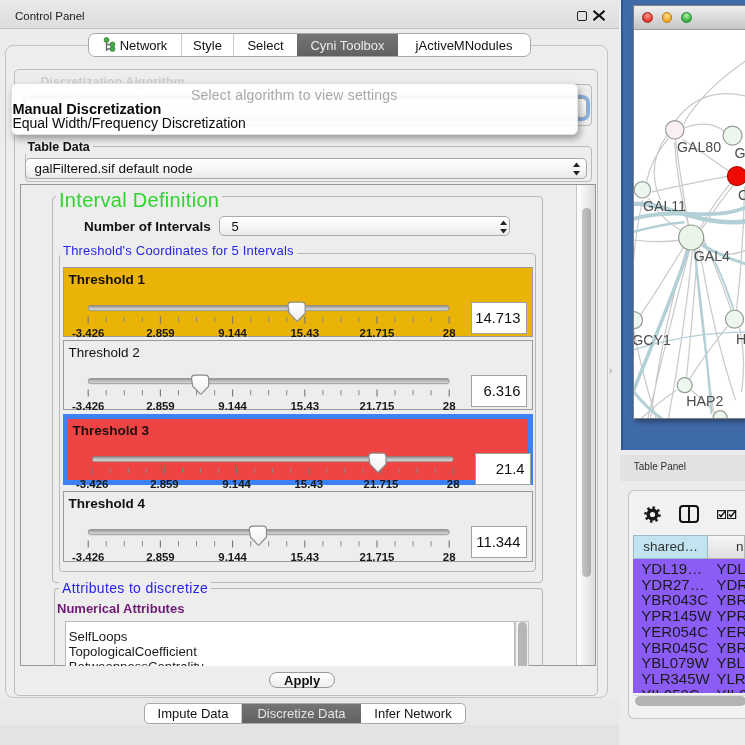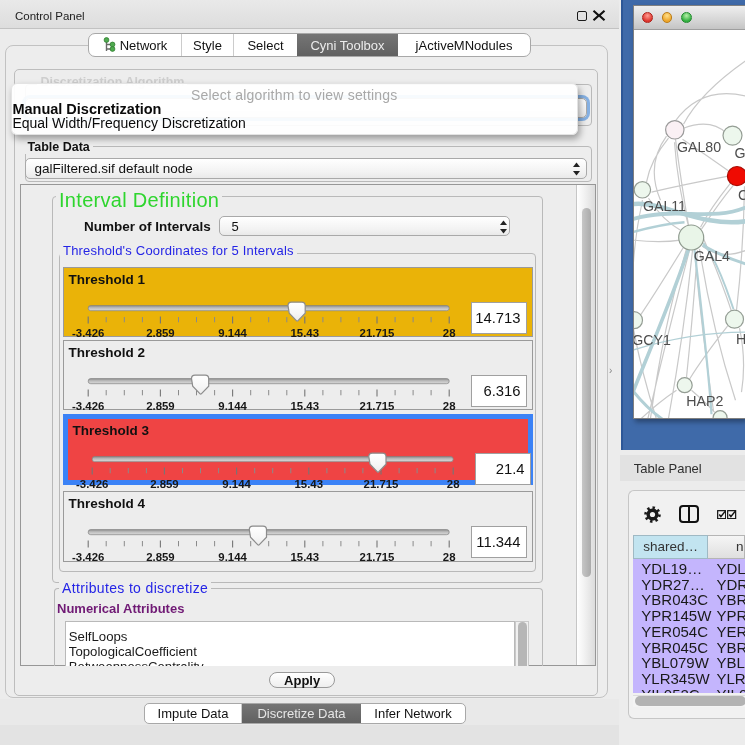--- a/index.html
+++ b/index.html
@@ -71,21 +71,21 @@
       <text x="96.4" y="68.9" text-anchor="middle" font-size="11.4" font-weight="bold" fill="#181818" font-family="Liberation Sans, sans-serif">2.859</text>
       <text x="168.6" y="68.9" text-anchor="middle" font-size="11.4" font-weight="bold" fill="#181818" font-family="Liberation Sans, sans-serif">9.144</text>
       <text x="240.8" y="68.9" text-anchor="middle" font-size="11.4" font-weight="bold" fill="#181818" font-family="Liberation Sans, sans-serif">15.43</text>
       <text x="313.0" y="68.9" text-anchor="middle" font-size="11.4" font-weight="bold" fill="#181818" font-family="Liberation Sans, sans-serif">21.715</text>
       <text x="385.2" y="68.9" text-anchor="middle" font-size="11.4" font-weight="bold" fill="#181818" font-family="Liberation Sans, sans-serif">28</text>
       <path d="M224.0,37.7 q0,-3.5 3.5,-3.5 h10.2 q3.5,0 3.5,3.5 v7.5 l-7.4,7.7 q-0.6,0.6 -1.2,0 l-7.4,-7.7 z" fill="url(#tg)" stroke="#8c8c8c" stroke-width="1.2"></path>
     </svg>
 <div class="abs" style="left:407.2px;top:34.1px;width:56px;height:32px;background:#fff;border:1px solid #a0a0a0;font-size:14.8px;color:#111;text-align:right;line-height:30px;padding-right:5.5px">14.713</div>
 </div>
 <div class="abs" style="left:62.8px;top:339.8px;width:470.7px;height:70.5px;border:1px solid #9a9a9a;background:#ededed">
-<div class="abs" style="left:4.7px;top:3.8px;font-size:13.5px;font-weight:bold;color:#111">Threshold 2</div>
+<div class="abs" style="left:4.7px;top:3.8px;font-size:13.5px;font-weight:normal;color:#111">Threshold 2</div>
 <svg width="471" height="71" style="position:absolute;left:0;top:0" viewBox="0 0 471 71">
       <defs>
         <linearGradient id="tg" x1="0" y1="0" x2="0" y2="1">
           <stop offset="0" stop-color="#ffffff"></stop>
           <stop offset="0.6" stop-color="#f6f6f6"></stop>
           <stop offset="1" stop-color="#ebebeb"></stop>
         </linearGradient>
         <linearGradient id="trk" x1="0" y1="0" x2="0" y2="1">
           <stop offset="0" stop-color="#8f8f8f"></stop>
           <stop offset="0.45" stop-color="#bdbdbd"></stop>
@@ -208,39 +208,39 @@
 <text x="676.4" y="151.6" font-size="14.2" fill="#4d4d4d" font-family="Liberation Sans, sans-serif">GAL80</text>
 <text x="734" y="157.5" font-size="14.2" fill="#4d4d4d" font-family="Liberation Sans, sans-serif">GA</text>
 <text x="737.5" y="199.5" font-size="14.2" fill="#4d4d4d" font-family="Liberation Sans, sans-serif">C</text>
 <text x="642.4" y="210.4" font-size="14.2" fill="#4d4d4d" font-family="Liberation Sans, sans-serif">GAL11</text>
 <text x="693.2" y="260.8" font-size="14.2" fill="#4d4d4d" font-family="Liberation Sans, sans-serif">GAL4</text>
 <text x="631.8" y="344.5" font-size="14.2" fill="#4d4d4d" font-family="Liberation Sans, sans-serif">GCY1</text>
 <text x="735.6" y="343.5" font-size="14.2" fill="#4d4d4d" font-family="Liberation Sans, sans-serif">H</text>
 <text x="685.8" y="406" font-size="14.2" fill="#4d4d4d" font-family="Liberation Sans, sans-serif">HAP2</text>
 </svg>
 <div class="abs" style="left:620px;top:455px;width:125px;height:26px;background:#e2e2e2"></div>
-<div class="abs" style="left:633.8px;top:461px;font-size:13px;color:#2e2e2e">Table Panel</div>
+<div class="abs" style="left:633.8px;top:461px;font-size:10px;color:#2e2e2e">Table Panel</div>
 <div class="abs" style="left:628.4px;top:490px;width:120px;height:229px;background:#f1f1f1;border:1px solid #c6c6c6;border-radius:6px 0 0 6px;border-right:none"></div>
 <svg class="abs" style="left:643.5px;top:506px" width="17" height="17" viewBox="0 0 17 17">
     <path d="M16.80,8.50A8.3,8.3 0 0 1 16.29,11.37L14.13,10.58A6.0,6.0 0 0 1 12.74,12.74L14.37,14.37A8.3,8.3 0 0 1 11.97,16.04L11.01,13.95A6.0,6.0 0 0 1 8.50,14.50L8.50,16.80A8.3,8.3 0 0 1 5.63,16.29L6.42,14.13A6.0,6.0 0 0 1 4.26,12.74L2.63,14.37A8.3,8.3 0 0 1 0.96,11.97L3.05,11.01A6.0,6.0 0 0 1 2.50,8.50L0.20,8.50A8.3,8.3 0 0 1 0.71,5.63L2.87,6.42A6.0,6.0 0 0 1 4.26,4.26L2.63,2.63A8.3,8.3 0 0 1 5.03,0.96L5.99,3.05A6.0,6.0 0 0 1 8.50,2.50L8.50,0.20A8.3,8.3 0 0 1 11.37,0.71L10.58,2.87A6.0,6.0 0 0 1 12.74,4.26L14.37,2.63A8.3,8.3 0 0 1 16.04,5.03L13.95,5.99A6.0,6.0 0 0 1 14.50,8.50Z" fill="#1a1a1a"></path>
     <circle cx="8.5" cy="8.5" r="2.6" fill="#f1f1f1"></circle>
   </svg>
 <div class="abs" style="left:679px;top:504.5px;width:20px;height:18px;border:2.4px solid #111;border-radius:4px"></div>
 <div class="abs" style="left:688px;top:504.5px;width:2.4px;height:18px;background:#111"></div>
 <svg class="abs" style="left:716.5px;top:509.5px" width="9.5" height="9.5" viewBox="0 0 10 10">
     <rect x="0.7" y="0.7" width="8.4" height="8.4" fill="none" stroke="#111" stroke-width="1.25"></rect>
     <path d="M2.4,4.8 L4.1,6.9 L8.8,1.2" stroke="#111" stroke-width="1.5" fill="none"></path>
   </svg>
 <svg class="abs" style="left:727.3px;top:509.5px" width="9.5" height="9.5" viewBox="0 0 10 10">
     <rect x="0.7" y="0.7" width="8.4" height="8.4" fill="none" stroke="#111" stroke-width="1.25"></rect>
     <path d="M2.4,4.8 L4.1,6.9 L8.8,1.2" stroke="#111" stroke-width="1.5" fill="none"></path>
   </svg>
 <div class="abs" style="left:633.3px;top:535.1px;width:74.6px;height:23.6px;background:#c2e4f0;border:1px solid #9fb9c4;font-size:13.5px;color:#333;text-align:center;line-height:22px">shared…</div>
 <div class="abs" style="left:707.9px;top:535.1px;width:37.1px;height:23.6px;background:linear-gradient(#f5f5f5,#dfdfdf);border:1px solid #b5b5b5;border-left:none;font-size:13.5px;color:#333;line-height:22px;padding-left:28px">n</div>
-<div class="abs" style="left:633.3px;top:558.7px;width:111.7px;height:134px;background:#c4b5fd;overflow:hidden;font-size:15px;color:#1a1a1a">
+<div class="abs" style="left:633.3px;top:558.7px;width:111.7px;height:134px;background:#8b5cf6;overflow:hidden;font-size:15px;color:#1a1a1a">
 <div class="abs" style="left:8px;top:1.3px">YDL19…</div>
 <div class="abs" style="left:83.1px;top:1.3px">YDL1</div>
 <div class="abs" style="left:8px;top:17.1px">YDR27…</div>
 <div class="abs" style="left:83.1px;top:17.1px">YDR2</div>
 <div class="abs" style="left:8px;top:32.8px">YBR043C</div>
 <div class="abs" style="left:83.1px;top:32.8px">YBR0</div>
 <div class="abs" style="left:8px;top:48.5px">YPR145W</div>
 <div class="abs" style="left:83.1px;top:48.5px">YPR1</div>
 <div class="abs" style="left:8px;top:64.3px">YER054C</div>
 <div class="abs" style="left:83.1px;top:64.3px">YER0</div>

